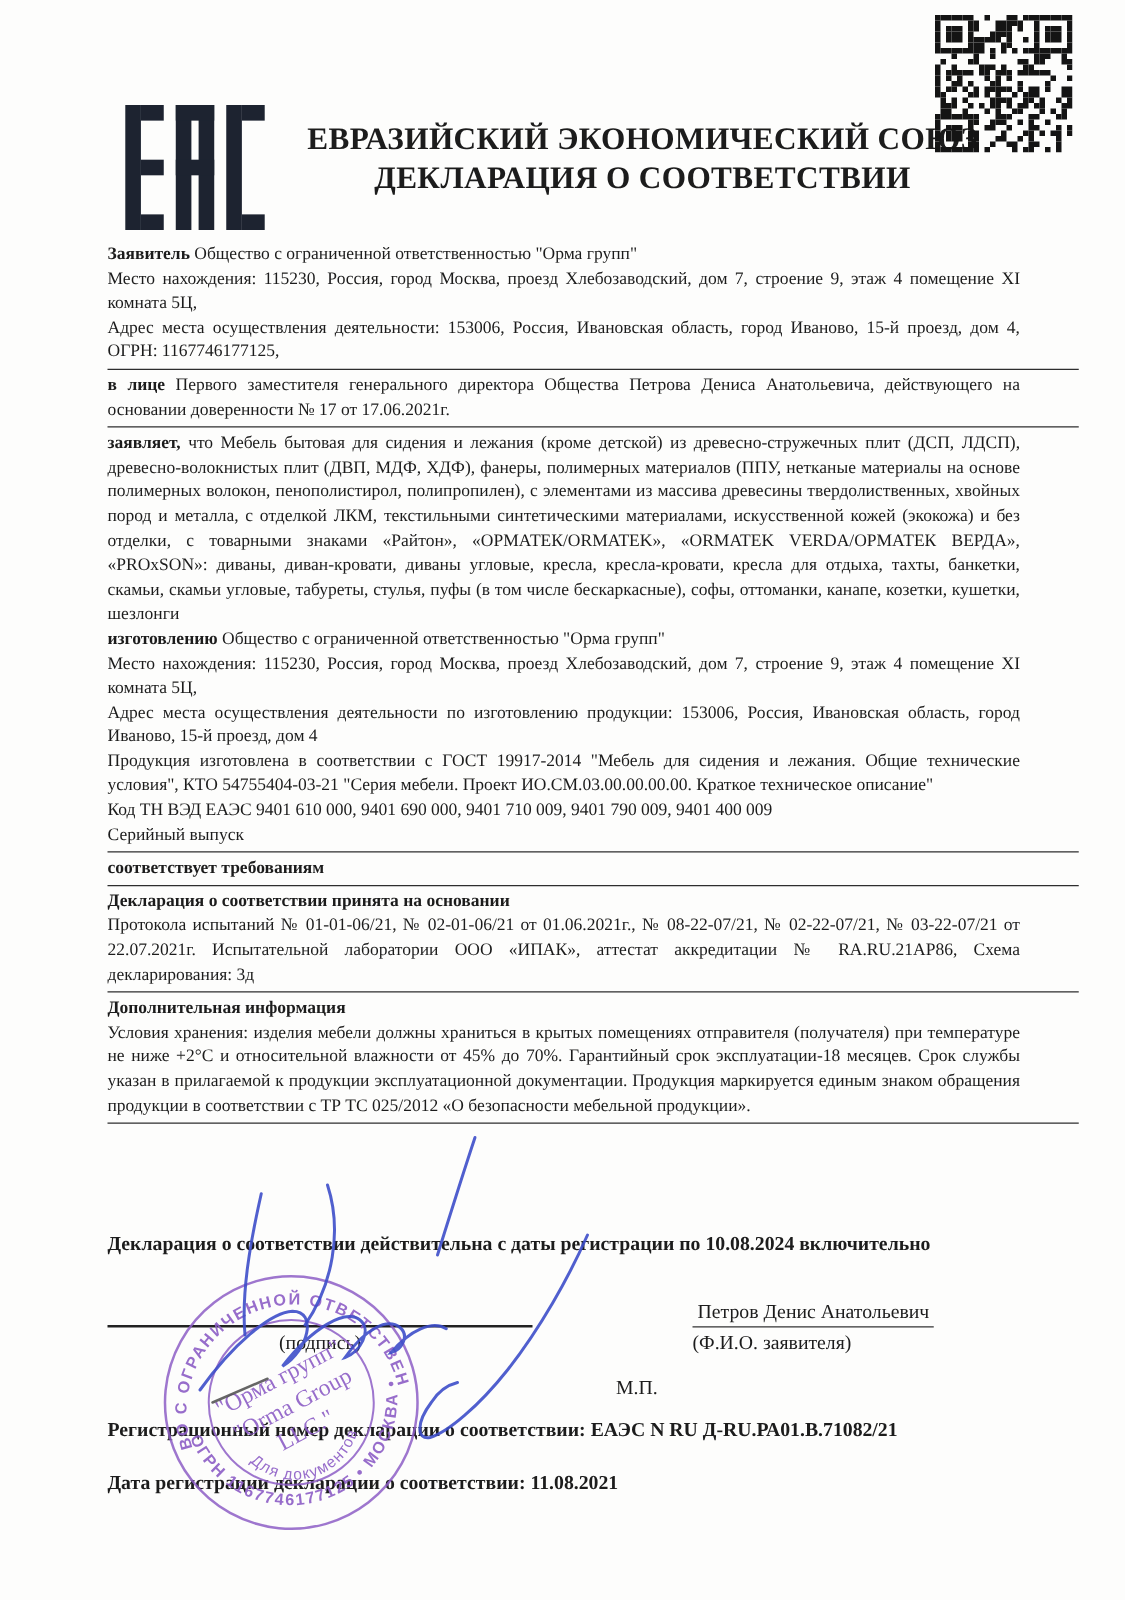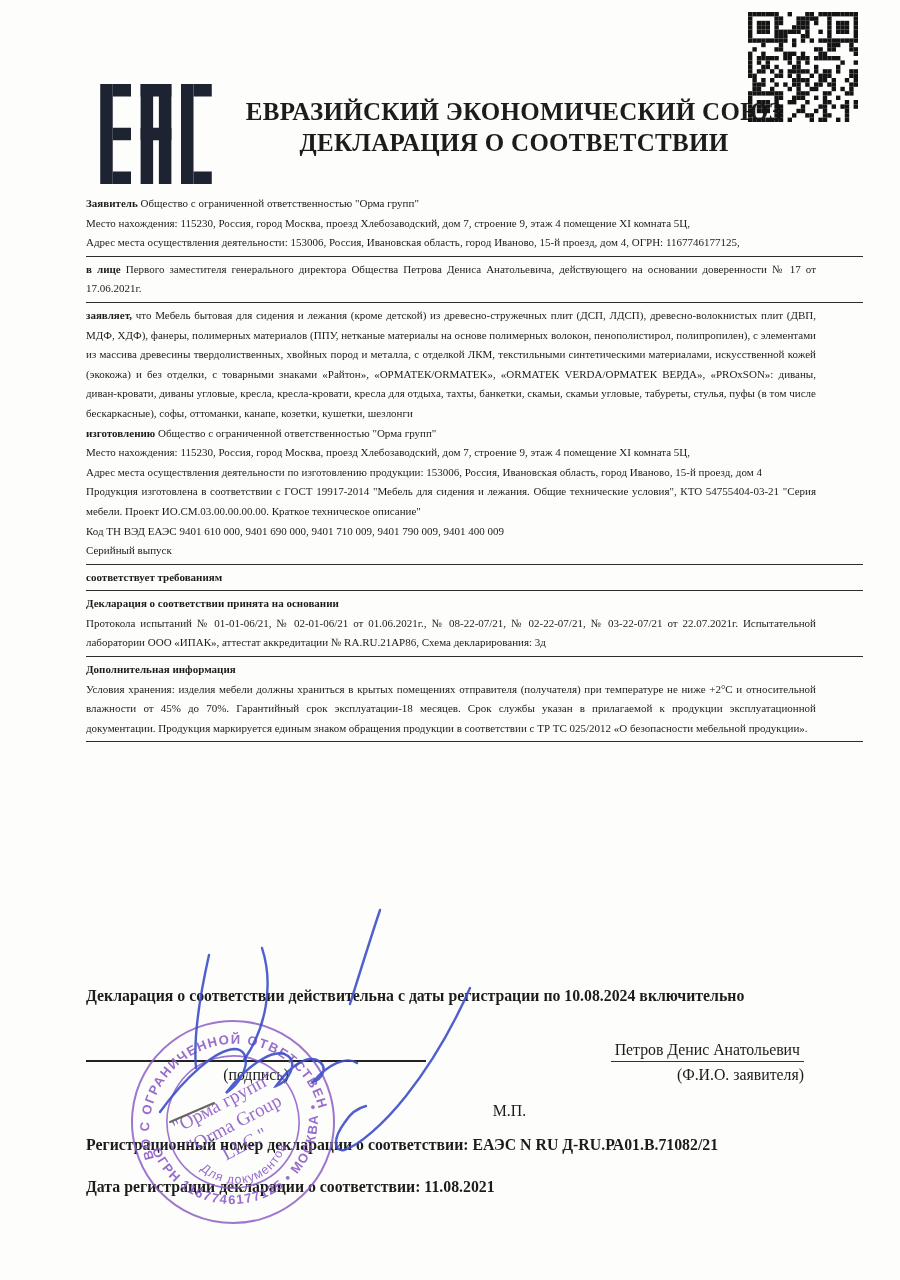--- a/index.html
+++ b/index.html
@@ -10,33 +10,33 @@
     font-family:"Liberation Serif","DejaVu Serif",serif;
     color:#1c1c1c;
   }
   
   .header{position:absolute;left:86px;top:84px;width:730px;display:flex;align-items:flex-start;}
   .eac-logo{margin-left:14px;flex:0 0 auto;}
   .titles{flex:1;text-align:center;padding-top:12px;line-height:31px;}
   .titles div{font-weight:bold;font-size:25px;letter-spacing:.3px;white-space:nowrap;}
   .qr{position:absolute;left:748px;top:12px;}
   
-  .middle{position:absolute;left:86px;top:194px;width:730px;font-size:11px;line-height:19.6px;font-family:Liberation Serif, serif;}
+  .middle{position:absolute;left:86px;top:194px;width:730px;font-size:14px;line-height:19.6px;font-family:Liberation Serif, serif;}
   .middle p{margin:0;text-align:justify;}
   .lbl{font-weight:bold;}
   .rule{border:0;border-top:1.8px solid #2e2e2e;width:777px;margin:3px 0 3px 0;}
   .hd{font-weight:bold;}
   
   .bottom{position:absolute;left:86px;top:986px;width:730px;font-size:15.8px;line-height:20px;}
   .validity{font-weight:bold;margin:0;}
   .sig-row{display:flex;margin-top:28px;align-items:flex-end;}
   .sig-left{width:340px;text-align:center;}
   .sig-line{border-bottom:2px solid #222;height:26px;}
   .sig-cap{margin-top:3px;}
-  .sig-right{margin-left:auto;width:250px;text-align:right;margin-right:12px;}
+  .sig-right{margin-left:auto;width:250px;text-align:left;margin-right:12px;}
   .sig-name{display:inline-block;border-bottom:1.6px solid #333;padding:0 4px 1px 4px;}
   .mp{margin-top:16px;margin-left:117px;text-align:center;}
   .reg{font-weight:bold;margin-top:14px;}
   .reg2{font-weight:bold;margin-top:22px;}
   
   .overlay{position:absolute;left:0;top:0;pointer-events:none;}
   .stamp circle{fill:none;stroke:#8d5ec6;stroke-width:2;opacity:.85;}
   .stamp .inner-circle{stroke-width:1.6;}
   .stamp text{fill:#8d5ec6;opacity:.9;}
   .ring{font-size:13px;font-weight:bold;letter-spacing:1.5px;font-family:"Liberation Sans",sans-serif;}

